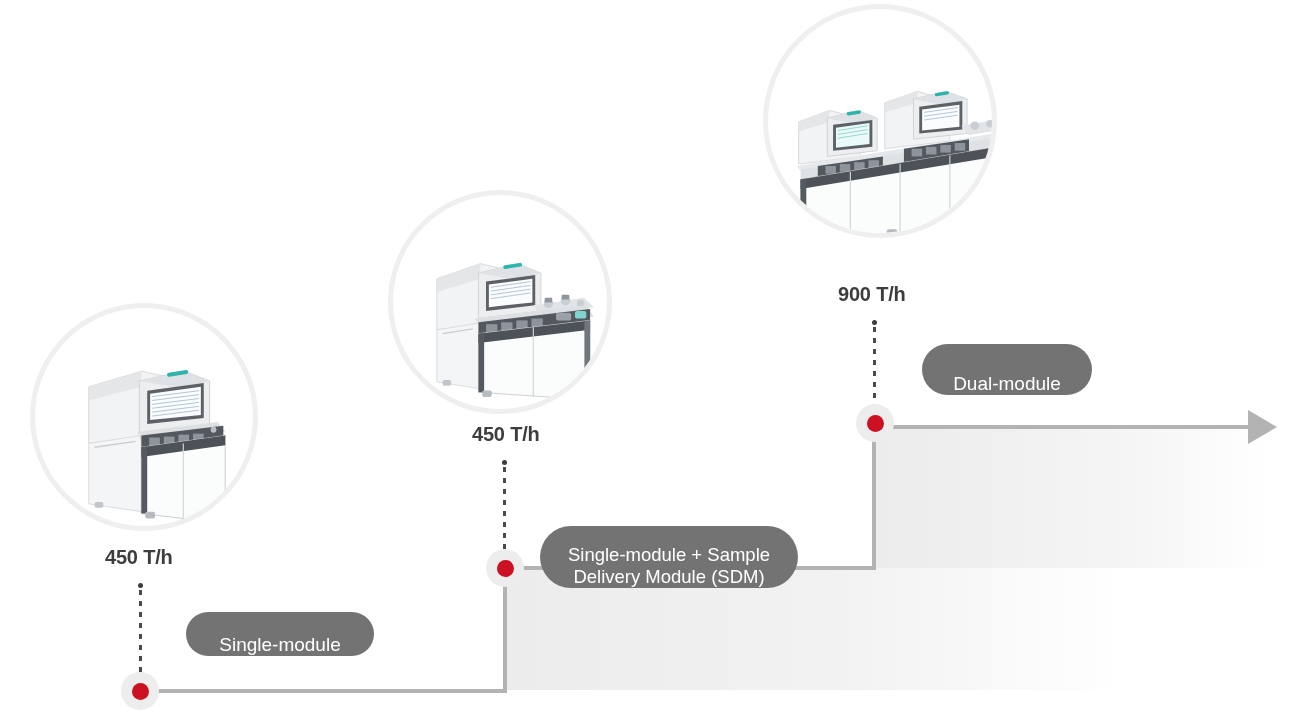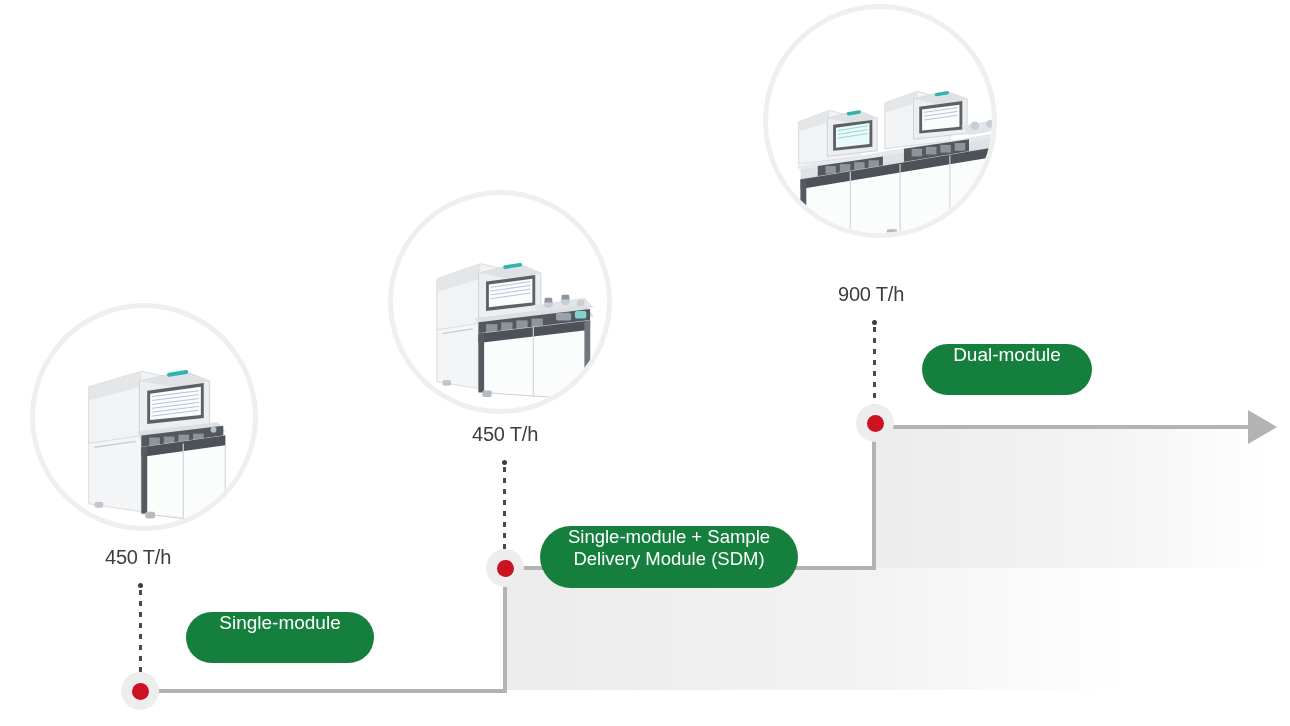--- a/index.html
+++ b/index.html
@@ -48,21 +48,21 @@
     left: 0;
     top: 0;
     width: 100%;
     height: 100%;
   }
 
   
   .value-label {
     position: absolute;
     font-size: 20px;
-    font-weight: normal;
+    font-weight: bold;
     color: #3d3d3d;
     letter-spacing: -0.2px;
     white-space: nowrap;
   }
 
   
   .connector {
     position: absolute;
     width: 3px;
   }
@@ -108,25 +108,25 @@
     width: 17px;
     height: 17px;
     margin: -8.5px 0 0 -8.5px;
     border-radius: 50%;
     background: #cc1122;
   }
 
   
   .pill {
     position: absolute;
-    background: #15803d;
+    background: #737373;
     color: #ffffff;
     border-radius: 999px;
     display: flex;
-    align-items: flex-start;
+    align-items: flex-end;
     justify-content: center;
     text-align: center;
     font-size: 19px;
     line-height: 1.18;
     box-sizing: border-box;
     padding: 0 26px;
   }
   .pill.two-line {
     font-size: 18.5px;
     padding: 0 22px;
@@ -210,21 +210,21 @@
 
   <div class="value-label" style="left:105px; top:546px;">450 T/h</div>
 
   <div class="connector" style="left:139px; top:583px; height:92px;">
     <div class="cap"></div>
     <div class="dots"></div>
   </div>
 
   <div class="node" style="left:121px; top:672px;"></div>
 
-  <div class="pill" style="left:186px; top:612px; width:188px; height:51px;">
+  <div class="pill" style="left:186px; top:612px; width:188px; height:44px;">
     <span>Single-module</span>
   </div>
 
   <div class="product-circle" style="left:388px; top:190px; width:224px; height:224px;">
     <svg class="product-art" viewBox="0 0 224 224">
       <g transform="translate(36,58) scale(0.99)">
 
         <polygon points="10,30 56,14 98,24 98,74 10,84" fill="#f2f3f4" stroke="#d6d8da" stroke-width="1"></polygon>
         <polygon points="10,30 56,14 56,30 10,44" fill="#e4e6e8"></polygon>
 

